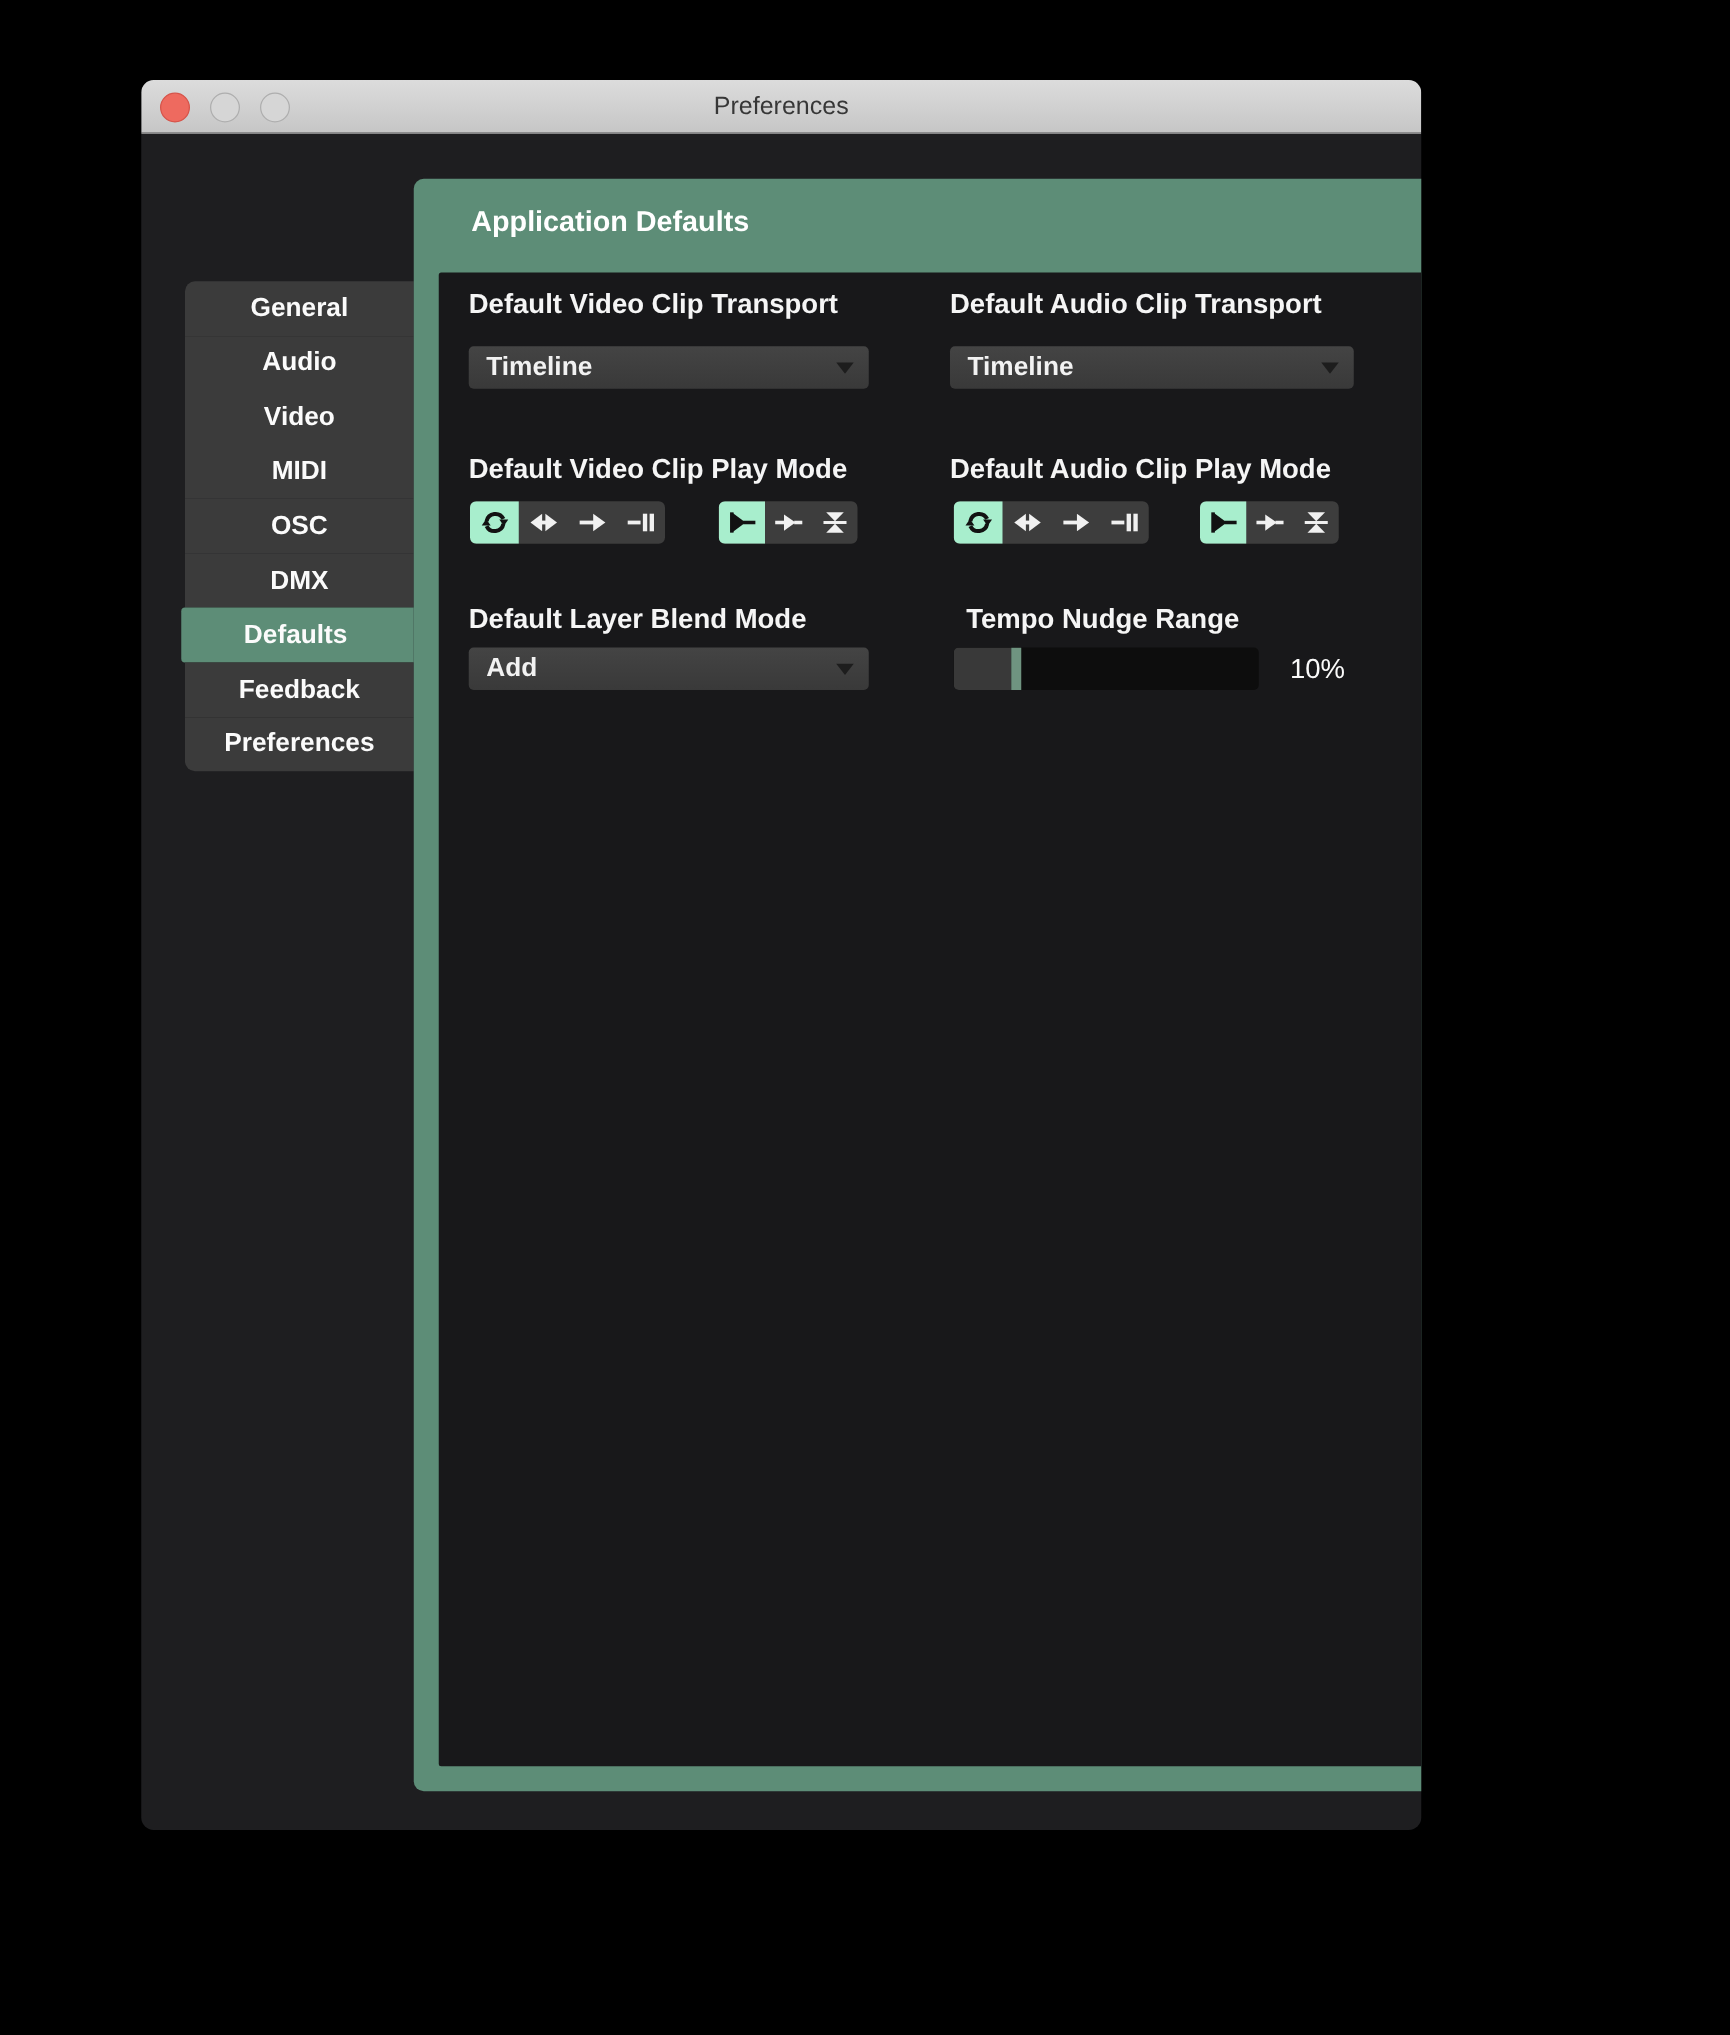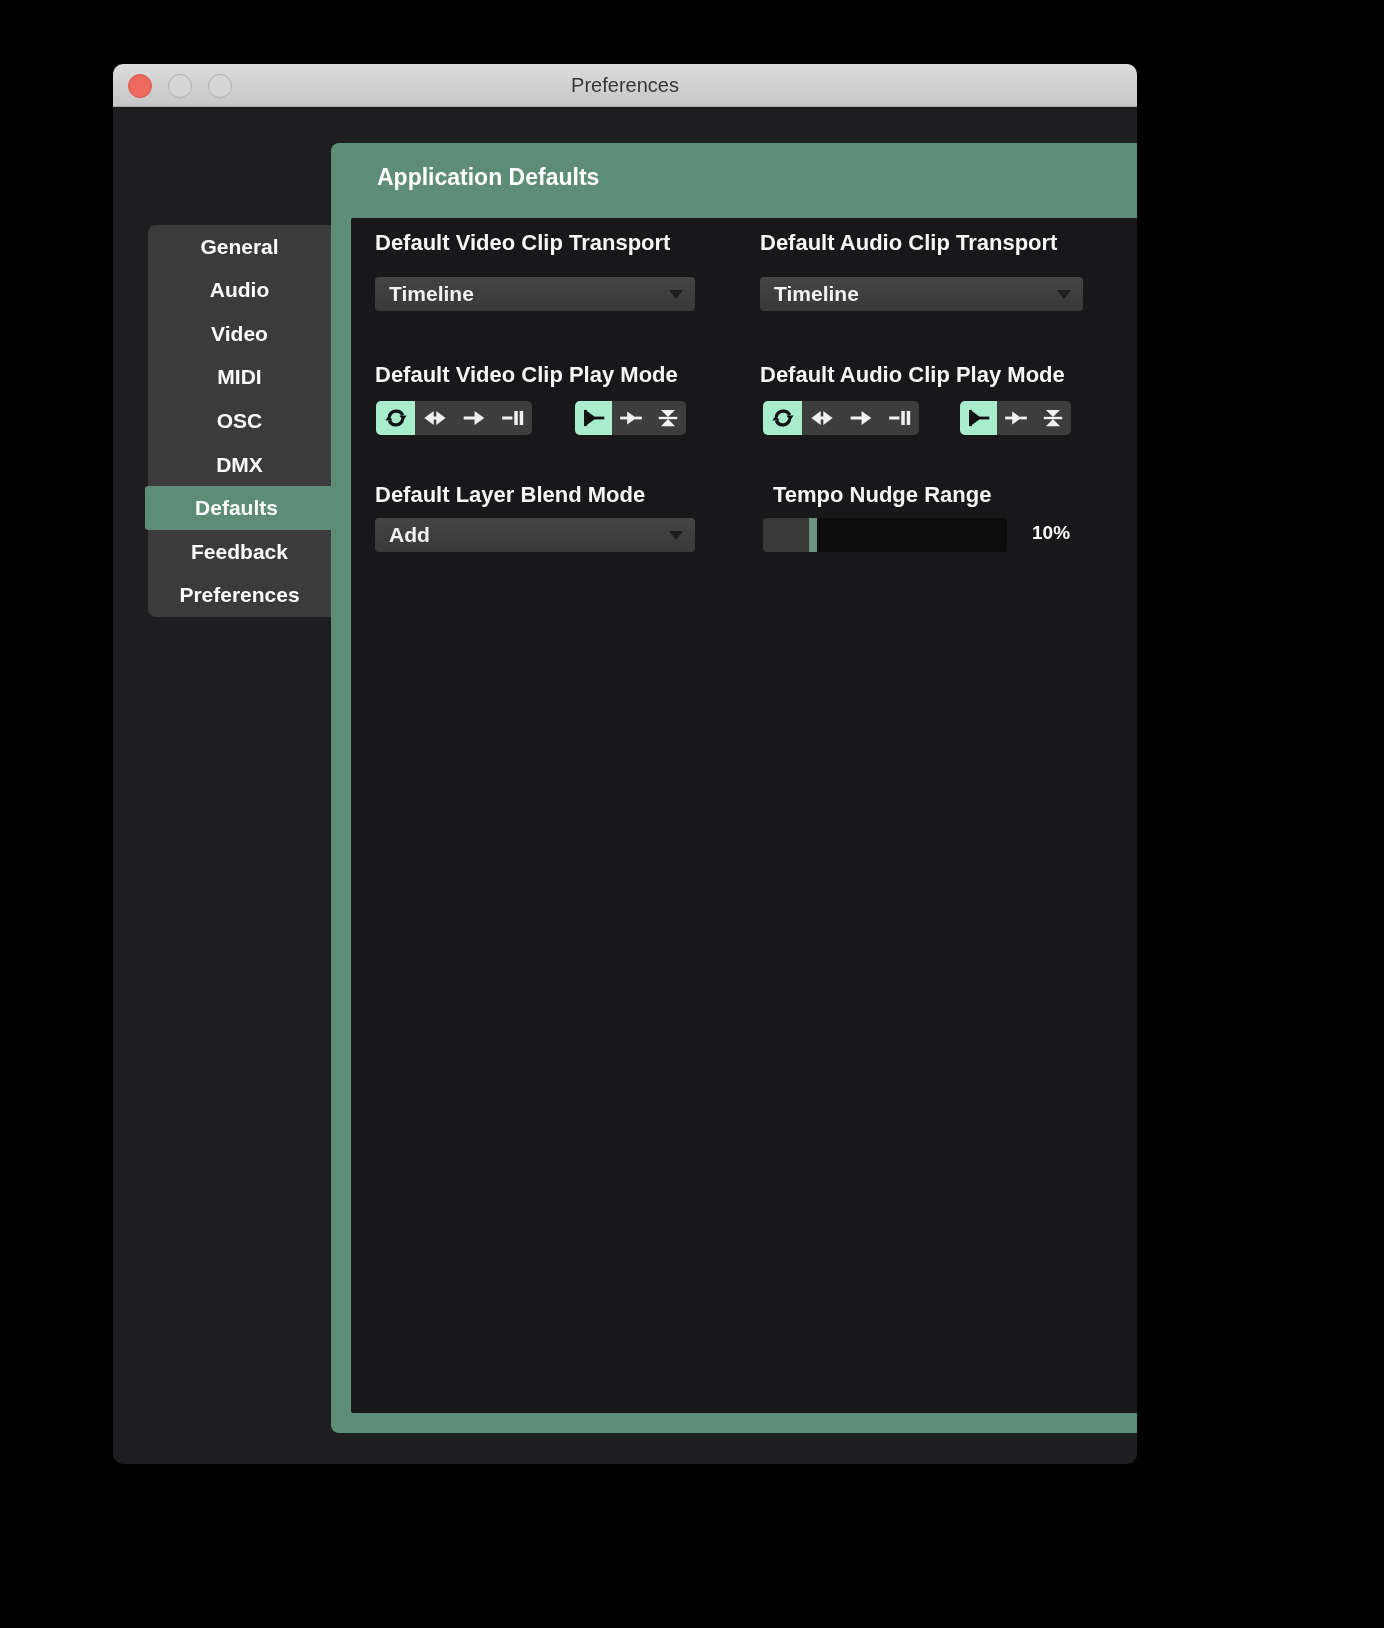--- a/index.html
+++ b/index.html
@@ -89,21 +89,21 @@
   .btn-group.narrow .seg{width:37px;}
   .seg.selected{background:var(--mint);color:#121212;}
   .seg svg{display:block;}
 
   .slider{
     position:absolute;height:34px;border-radius:4px;background:#0d0d0d;overflow:hidden;
   }
   .slider .fill{position:absolute;left:0;top:0;bottom:0;width:46px;background:#393939;}
   .slider .handle{position:absolute;left:46px;top:0;bottom:0;width:8px;background:#6f9480;}
   .slider-value{
-    position:absolute;color:#fafafa;font-weight:bold;font-size:19px;
+    position:absolute;color:#fafafa;font-weight:normal;font-size:22px;
   }
 </style>
 </head>
 <body>
 
 <div class="window">
 
   <div class="titlebar">
     <div class="lights">
       <div class="light light-close"></div>

